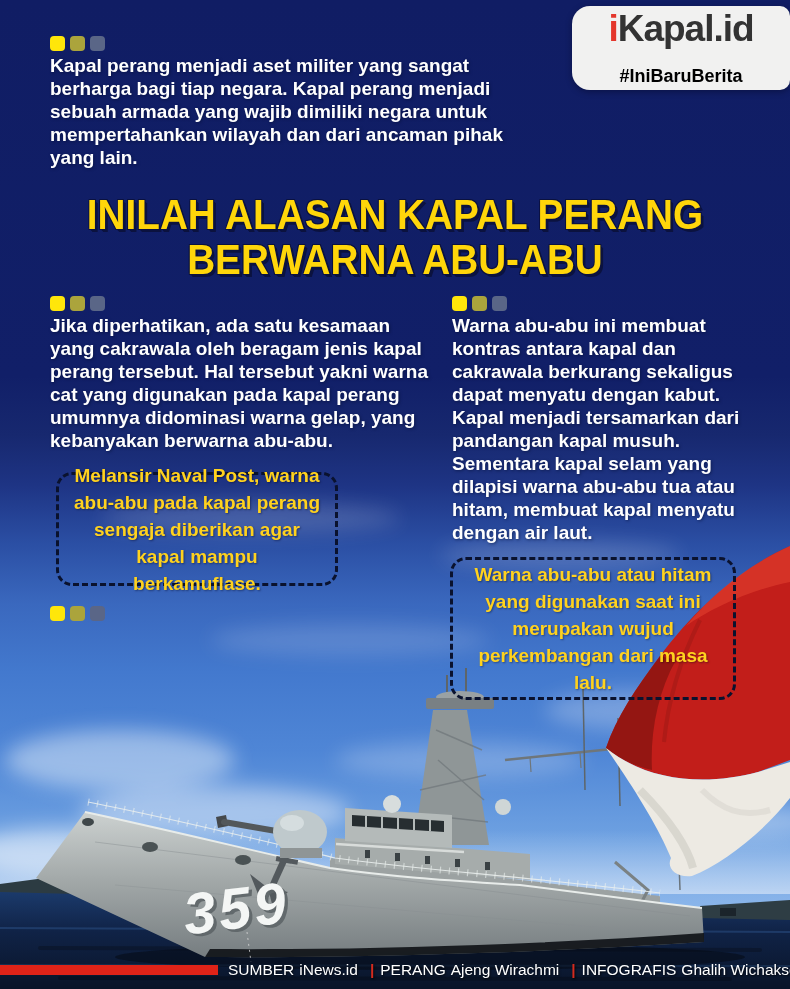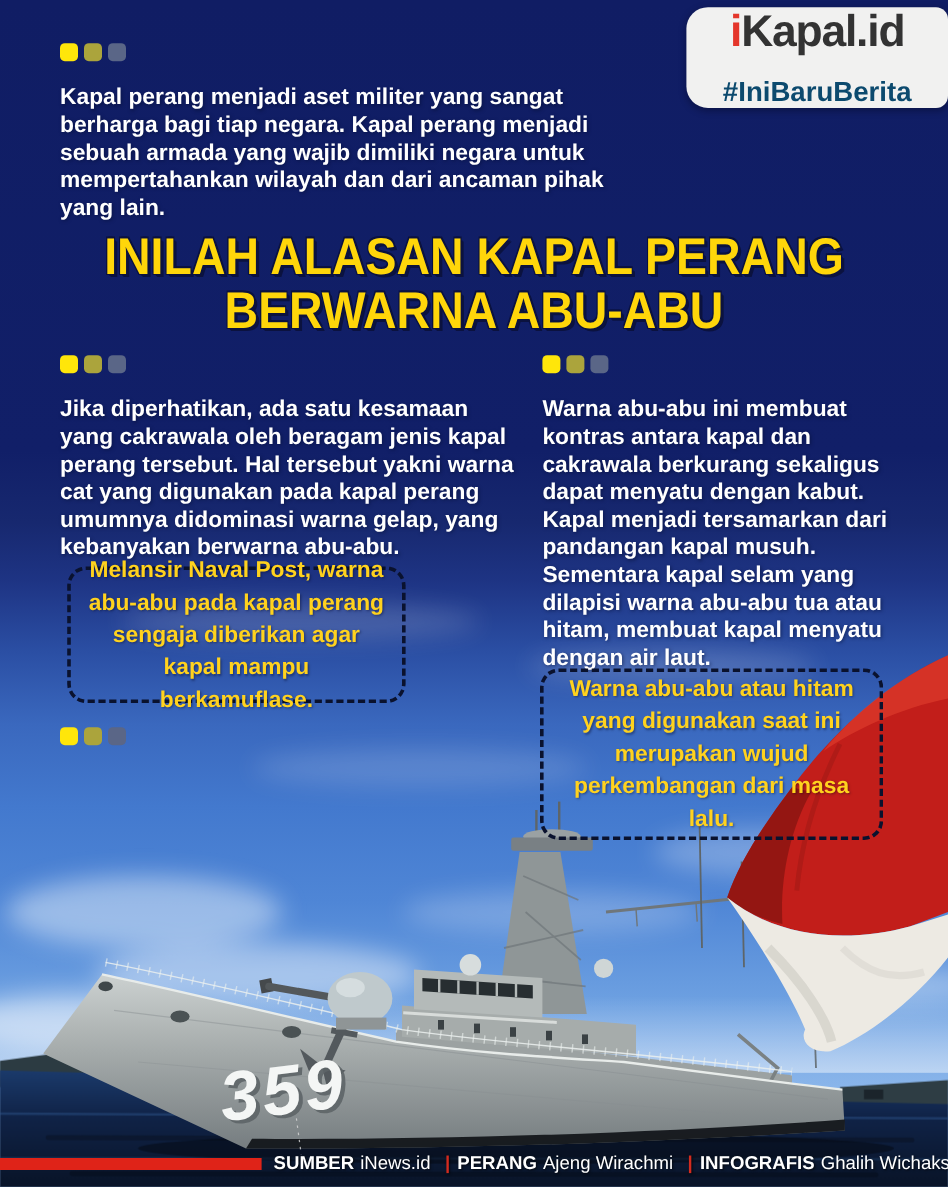--- a/index.html
+++ b/index.html
@@ -19,33 +19,32 @@
   .bullets{position:absolute;display:flex;gap:5px;}
   .sq{width:15px;height:15px;border-radius:4px;display:inline-block;}
   .sq1{background:#ffe60a;}
   .sq2{background:#aba43c;}
   .sq3{background:#5a6687;}
 
   .para{
     position:absolute;color:#ffffff;font-weight:bold;
     font-size:19px;line-height:23px;
     text-shadow:1px 1px 3px rgba(5,15,50,.55);
-    margin-top:16px;
   }
 
   .logo-box{
     position:absolute;right:0;top:6px;width:218px;height:84px;
     background:#f1f1f0;border-radius:18px 10px 10px 18px;
     display:flex;flex-direction:column;align-items:center;justify-content:center;
     box-shadow:0 2px 6px rgba(0,0,20,.35);
   }
   .logo-line{font-size:37px;font-weight:bold;line-height:38px;letter-spacing:-1px;}
   .logo-i{color:#e4362b;}
   .logo-rest{color:#333333;}
-  .logo-tag{font-size:23px;font-weight:bold;color:#0c4a6e;margin-top:18px;}
+  .logo-tag{font-size:18px;font-weight:bold;color:#000000;margin-top:18px;}
 
   .title{
     position:absolute;left:0;width:100%;top:192px;text-align:center;
     color:#ffd60a;font-size:43px;line-height:45px;font-weight:900;
     letter-spacing:0px;transform:scaleX(.9);transform-origin:center top;
     text-shadow:3px 3px 0 #0b123f,-1px -1px 0 #0b123f,1px -1px 0 #0b123f,-1px 1px 0 #0b123f,2px 2px 0 #0b123f;
   }
 
   .callout{
     position:absolute;border:3px dashed #0a122e;border-radius:16px;
@@ -55,21 +54,21 @@
     box-sizing:border-box;padding:8px 14px;
   }
   .callout-left{left:56px;top:472px;width:282px;height:114px;}
   .callout-right{left:450px;top:557px;width:286px;height:143px;}
 
   .red-bar{position:absolute;left:0;top:965px;width:218px;height:10px;background:#df2318;}
   .credits{
     position:absolute;left:228px;top:961px;color:#ffffff;font-size:15.5px;line-height:18px;
     white-space:nowrap;text-shadow:1px 1px 2px rgba(0,0,0,.7);
   }
-  .credits b{font-weight:bold;}
+  .credits b{font-weight:normal;}
   .credits span{font-weight:normal;}
   .credits .sep{color:#d32b1f;font-weight:bold;margin:0 6px;}
   .credits .lbl{margin-right:5px;}
   .credits .val{margin-right:6px;}
 </style>
 </head>
 <body>
 
 <div class="page">
 

